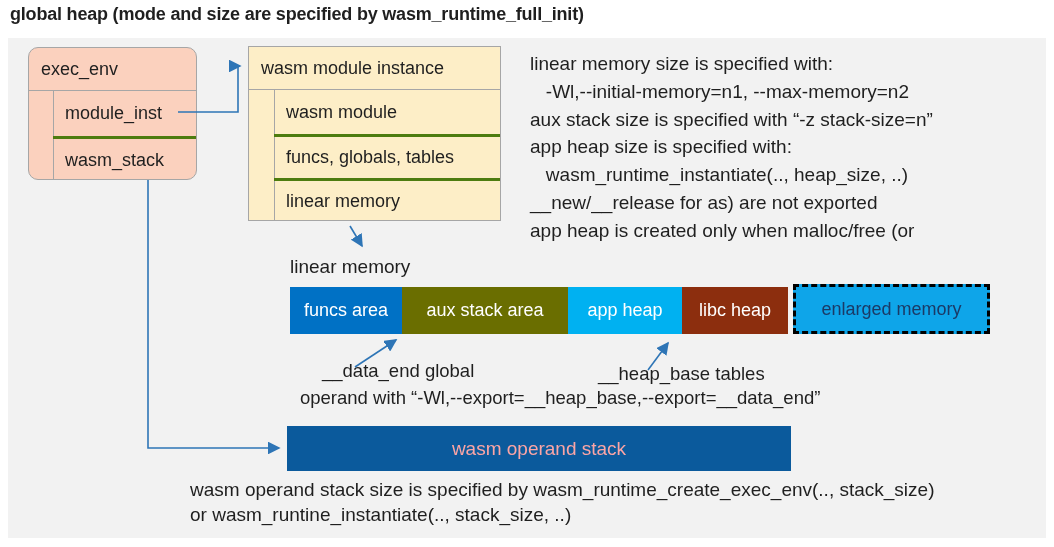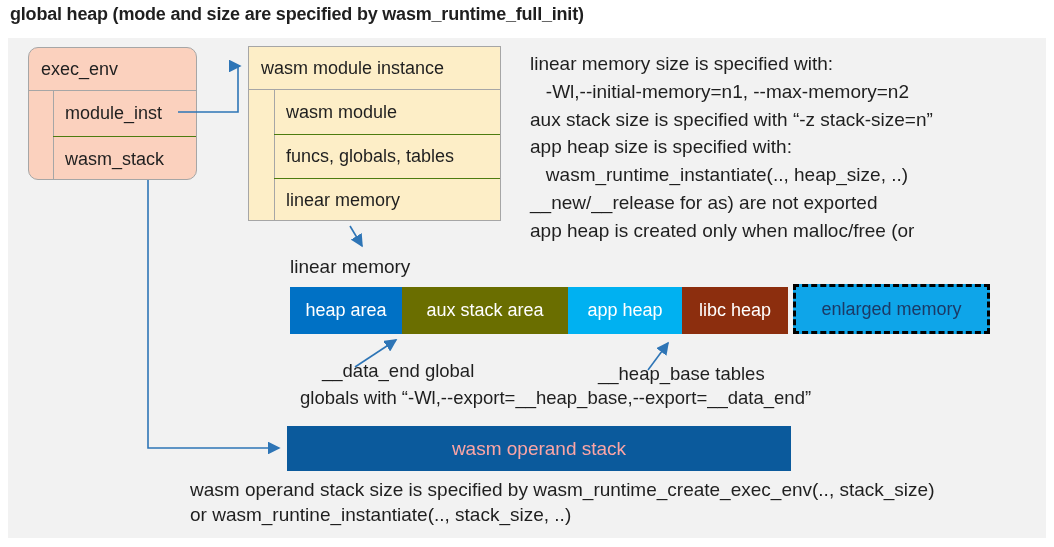--- a/index.html
+++ b/index.html
@@ -5,21 +5,21 @@
   html,body { margin:0; padding:0; background:#ffffff; }
   body { font-family:"Liberation Sans", sans-serif; color:#1f1f1f; }
   .stage { position:relative; width:1054px; height:547px; background:#ffffff; overflow:hidden; }
   .panel { position:absolute; left:8px; top:38px; width:1038px; height:500px; background:#f2f2f2; }
   .title { position:absolute; left:10px; top:4px; font-size:18px; font-weight:600; letter-spacing:-0.2px; white-space:pre; }
 
   .box { position:absolute; border:1px solid #a6a6a6; box-sizing:border-box; }
   .box-header { position:absolute; left:0; right:0; top:0; display:flex; align-items:center;
                 padding-left:12px; font-size:18px; border-bottom:1px solid #a6a6a6; box-sizing:border-box; }
   .box-row { position:absolute; right:0; display:flex; align-items:center; padding-left:12px;
-             font-size:18px; border-top:1px solid #4d7c0f; box-sizing:border-box; }
+             font-size:18px; border-top:3px solid #4d7c0f; box-sizing:border-box; }
   .box-row.first { border-top:none; }
   .box-strip { position:absolute; border-left:1px solid #a6a6a6; }
 
   .exec-box { left:28px; top:47px; width:169px; height:133px; }
   .exec-box .box-header { height:43px; }
   .exec-box .box-strip { left:24px; top:43px; bottom:0; }
   .inst-box { left:248px; top:46px; width:253px; height:175px; }
   .inst-box .box-header { height:43px; }
   .inst-box .box-strip { left:25px; top:43px; bottom:0; }
 
@@ -78,30 +78,30 @@
     <div>aux stack size is specified with “-z stack-size=n”</div>
     <div>app heap size is specified with:</div>
     <div>   wasm_runtime_instantiate(.., heap_size, ..)</div>
     <div>__new/__release for as) are not exported</div>
     <div>app heap is created only when malloc/free (or</div>
   </div>
 
   <div class="lm-label">linear memory</div>
 
   <div class="membar">
-    <div class="seg" style="width: 112px; background-color: rgb(0, 113, 197);">heap area</div>
+    <div class="seg" style="width: 112px; background-color: rgb(0, 113, 197);">funcs area</div>
     <div class="seg" style="width: 166px; background-color: rgb(106, 110, 0);">aux stack area</div>
     <div class="seg" style="width: 114px; background-color: rgb(0, 177, 241);">app heap</div>
     <div class="seg" style="width: 106px; background-color: rgb(140, 46, 14);">libc heap</div>
   </div>
   <div class="enlarged" style="color: rgb(27, 58, 102);">enlarged memory</div>
 
   <div class="ann ann-dataend">__data_end global</div>
   <div class="ann ann-heapbase">__heap_base tables</div>
-  <div class="ann ann-exported">globals with “-Wl,--export=__heap_base,--export=__data_end”</div>
+  <div class="ann ann-exported">operand with “-Wl,--export=__heap_base,--export=__data_end”</div>
 
   <div class="opstack" style="background-color: rgb(11, 90, 156);">wasm operand stack</div>
 
   <div class="bottom-notes">
     <div>wasm operand stack size is specified by wasm_runtime_create_exec_env(.., stack_size)</div>
     <div>or wasm_runtine_instantiate(.., stack_size, ..)</div>
   </div>
 
   <svg class="overlay" viewBox="0 0 1054 547">
     <defs>

